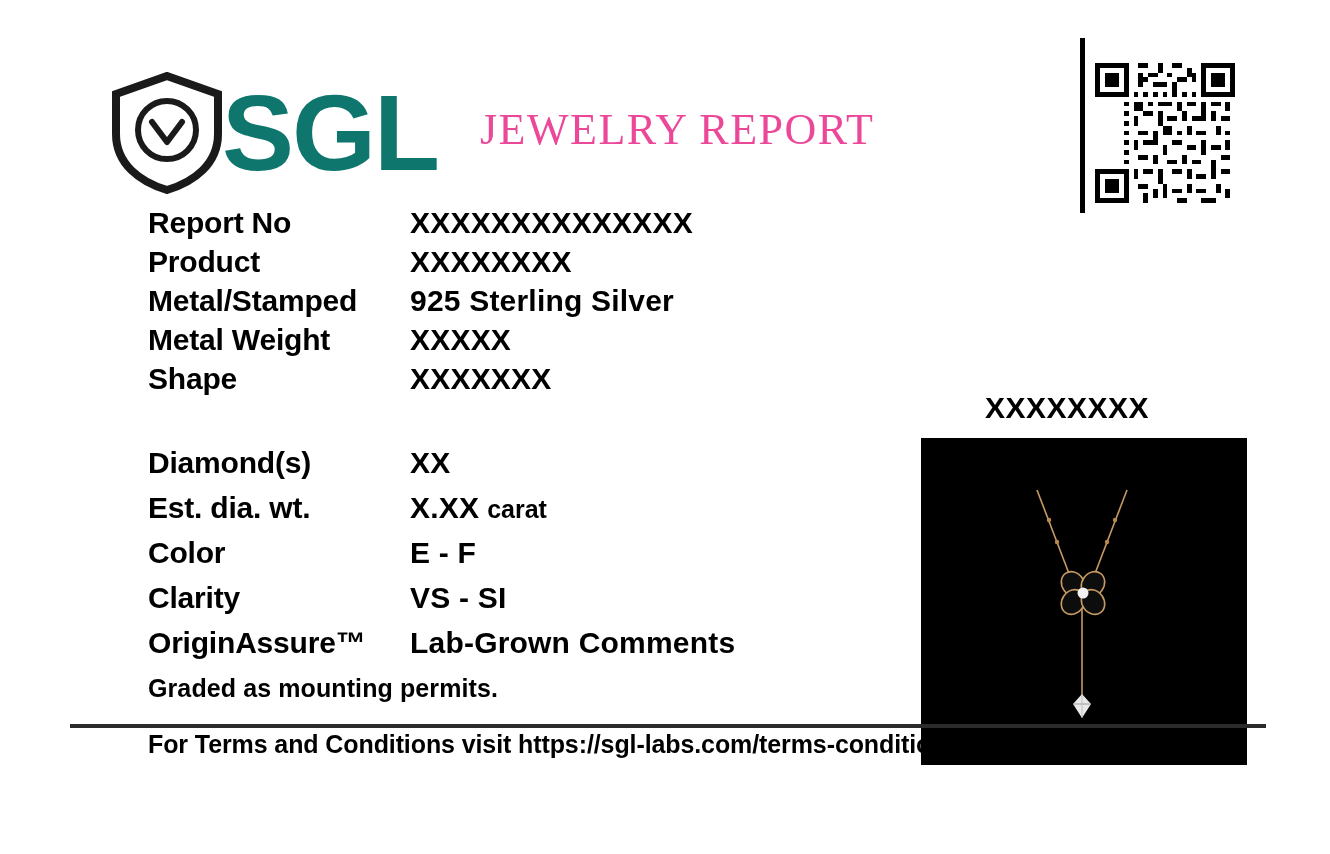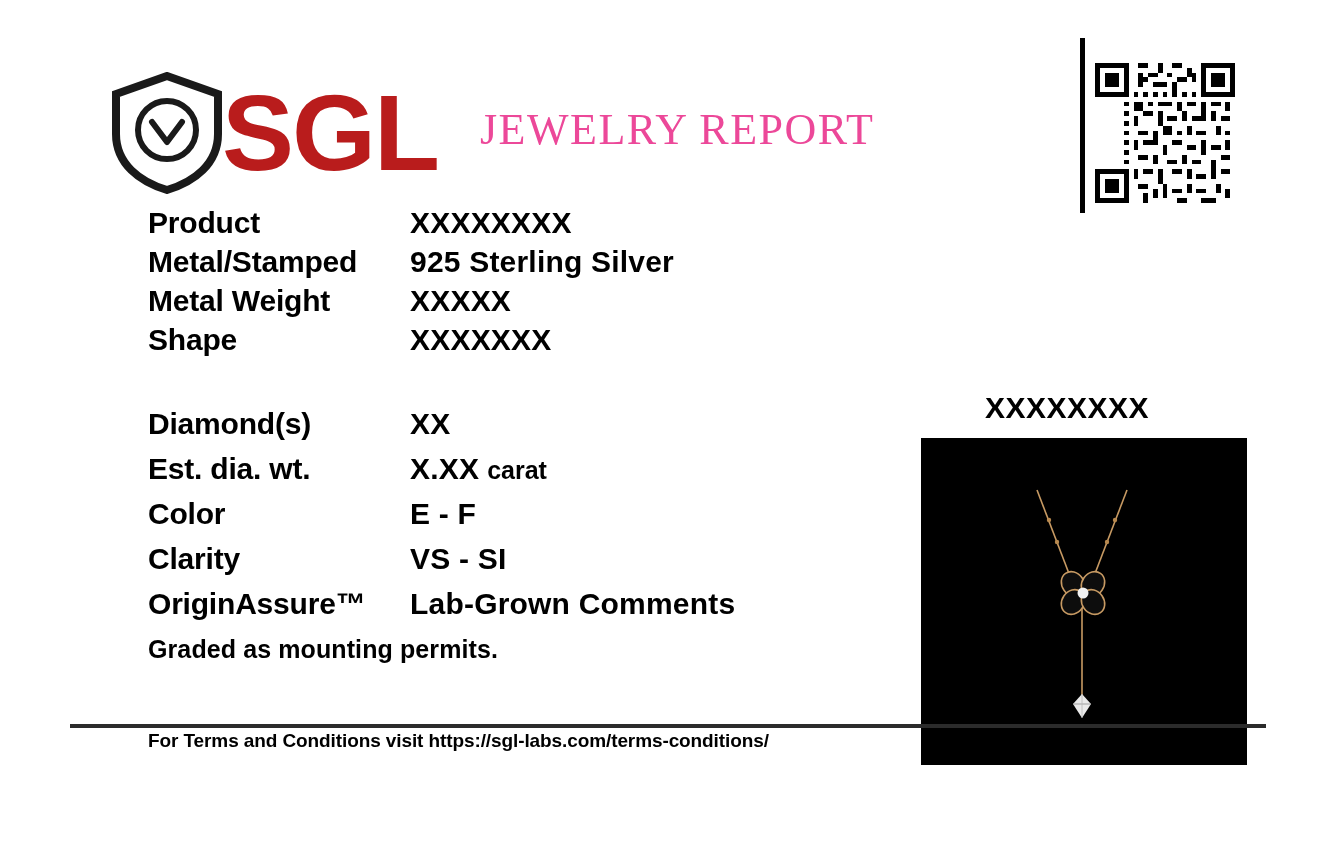--- a/index.html
+++ b/index.html
@@ -37,21 +37,21 @@
     height: 122px;
     display: block;
   }
   .logo-text {
     font-family: "Liberation Sans", sans-serif;
     font-weight: bold;
     font-size: 108px;
     letter-spacing: -2px;
     line-height: 1;
     margin-left: -4px;
-    color: #b91c1c;
+    color: #0f766e;
   }
 
   .report-title {
     position: absolute;
     left: 480px;
     top: 104px;
     font-family: "Liberation Serif", serif;
     font-size: 44px;
     letter-spacing: 1.5px;
     color: #ec4899;
@@ -129,21 +129,21 @@
     top: 724px;
     width: 1196px;
     height: 4px;
     background: #2b2b2b;
   }
   .footer-text {
     position: absolute;
     left: 148px;
     top: 730px;
     font-weight: bold;
-    font-size: 19px;
+    font-size: 25px;
     letter-spacing: -0.1px;
     white-space: nowrap;
   }
 
   
   .product-caption {
     position: absolute;
     left: 985px;
     top: 391px;
     font-weight: bold;
@@ -291,20 +291,24 @@
           <rect x="22" y="28" width="3" height="1"></rect>
         </g>
       </svg>
     </span>
   </div>
 
   <div class="fields">
 
     <div class="group-1">
       <div class="row">
+        <span class="label lbl-w">Report No</span>
+        <span class="value">XXXXXXXXXXXXXX</span>
+      </div>
+      <div class="row">
         <span class="label lbl-w">Product</span>
         <span class="value">XXXXXXXX</span>
       </div>
       <div class="row">
         <span class="label lbl-w">Metal/Stamped</span>
         <span class="value">925 Sterling Silver</span>
       </div>
       <div class="row">
         <span class="label lbl-w">Metal Weight</span>
         <span class="value">XXXXX</span>

